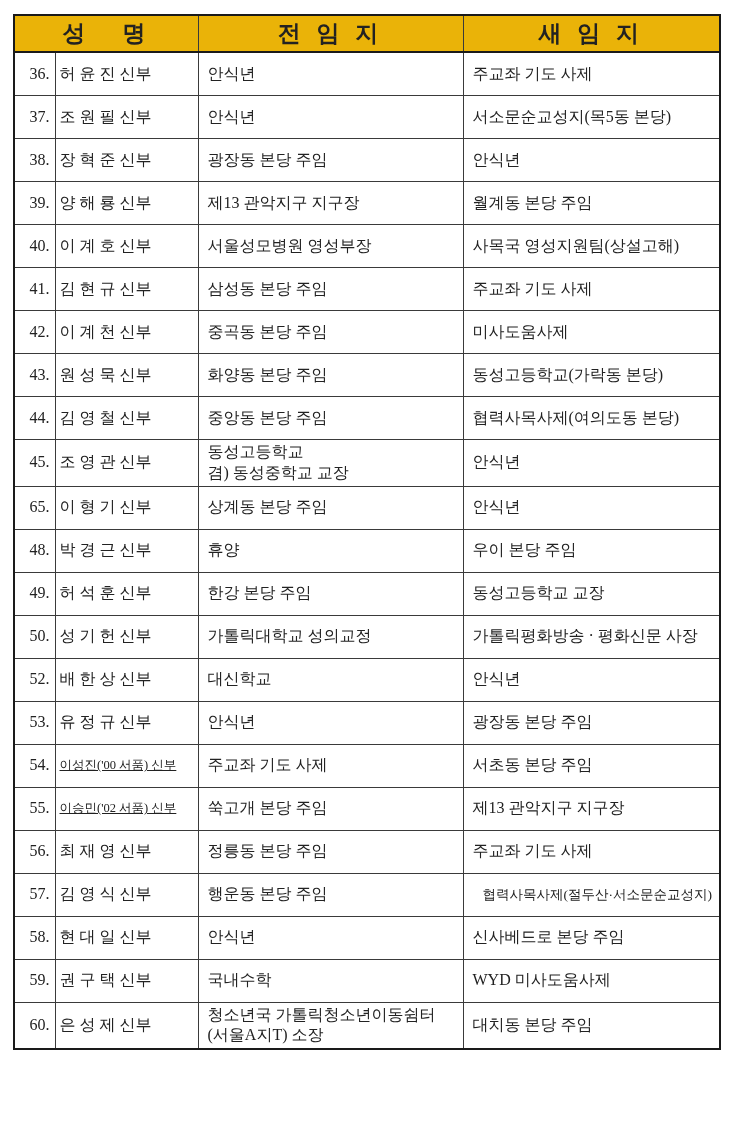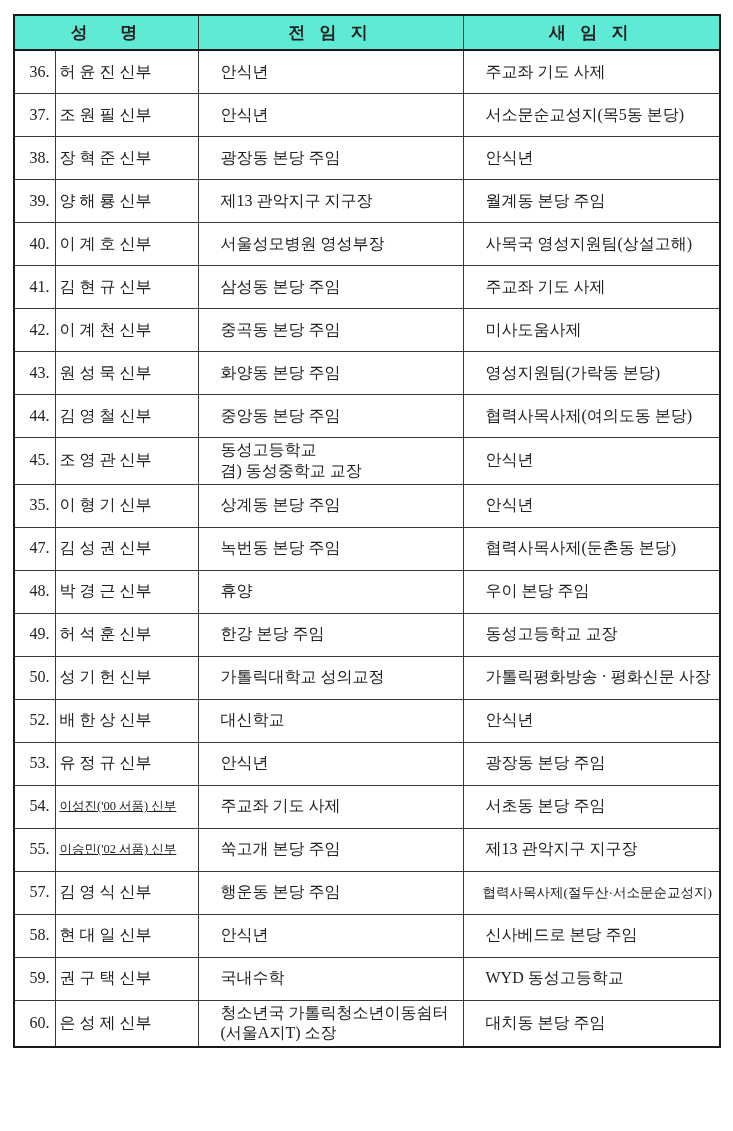--- a/index.html
+++ b/index.html
@@ -21,24 +21,24 @@
     table-layout: fixed;
     width: 706px;
     border: 2px solid #1a1a1a;
   }
   col.c-num  { width: 41px; }
   col.c-name { width: 143px; }
   col.c-prev { width: 265px; }
   col.c-new  { width: 257px; }
 
   th {
-    background: #5eead4;
+    background: #eab308;
     border: 1px solid #3a3a3a;
     border-bottom: 2px solid #1a1a1a;
-    font-size: 17px;
+    font-size: 23px;
     font-weight: bold;
     height: 29px;
     text-align: center;
     letter-spacing: 5px;
     white-space: pre;
     padding: 2px 0;
   }
   td {
     border: 1px solid #3a3a3a;
     font-size: 16px;
@@ -55,21 +55,21 @@
   }
   td.name {
   }
   td.name.small-name {
     padding-left: 4px;
     padding-right: 1px;
     font-size: 12.5px;
     text-decoration: underline;
   }
   td.prev, td.next {
-    padding-left: 22px;
+    padding-left: 9px;
   }
   td.next.small-next {
     font-size: 13.5px;
     padding-left: 19px;
   }
 </style>
 </head>
 <body>
 
 <div class="page">
@@ -127,46 +127,40 @@
         <tr>
           <td class="num">42.</td>
           <td class="name">이 계 천 신부</td>
           <td class="prev">중곡동 본당 주임</td>
           <td class="next">미사도움사제</td>
         </tr>
         <tr>
           <td class="num">43.</td>
           <td class="name">원 성 묵 신부</td>
           <td class="prev">화양동 본당 주임</td>
-          <td class="next">영성지원팀(가락동 본당)</td>
+          <td class="next">동성고등학교(가락동 본당)</td>
         </tr>
         <tr>
           <td class="num">44.</td>
           <td class="name">김 영 철 신부</td>
           <td class="prev">중앙동 본당 주임</td>
           <td class="next">협력사목사제(여의도동 본당)</td>
         </tr>
         <tr>
           <td class="num">45.</td>
           <td class="name">조 영 관 신부</td>
           <td class="prev">동성고등학교
 겸) 동성중학교 교장</td>
           <td class="next">안식년</td>
         </tr>
         <tr>
-          <td class="num">35.</td>
+          <td class="num">65.</td>
           <td class="name">이 형 기 신부</td>
           <td class="prev">상계동 본당 주임</td>
           <td class="next">안식년</td>
-        </tr>
-        <tr>
-          <td class="num">47.</td>
-          <td class="name">김 성 권 신부</td>
-          <td class="prev">녹번동 본당 주임</td>
-          <td class="next">협력사목사제(둔촌동 본당)</td>
         </tr>
         <tr>
           <td class="num">48.</td>
           <td class="name">박 경 근 신부</td>
           <td class="prev">휴양</td>
           <td class="next">우이 본당 주임</td>
         </tr>
         <tr>
           <td class="num">49.</td>
           <td class="name">허 석 훈 신부</td>
@@ -197,36 +191,42 @@
           <td class="prev">주교좌 기도 사제</td>
           <td class="next">서초동 본당 주임</td>
         </tr>
         <tr>
           <td class="num">55.</td>
           <td class="name small-name">이승민('02 서품) 신부</td>
           <td class="prev">쑥고개 본당 주임</td>
           <td class="next">제13 관악지구 지구장</td>
         </tr>
         <tr>
+          <td class="num">56.</td>
+          <td class="name">최 재 영 신부</td>
+          <td class="prev">정릉동 본당 주임</td>
+          <td class="next">주교좌 기도 사제</td>
+        </tr>
+        <tr>
           <td class="num">57.</td>
           <td class="name">김 영 식 신부</td>
           <td class="prev">행운동 본당 주임</td>
           <td class="next small-next">협력사목사제(절두산·서소문순교성지)</td>
         </tr>
         <tr>
           <td class="num">58.</td>
           <td class="name">현 대 일 신부</td>
           <td class="prev">안식년</td>
           <td class="next">신사베드로 본당 주임</td>
         </tr>
         <tr>
           <td class="num">59.</td>
           <td class="name">권 구 택 신부</td>
           <td class="prev">국내수학</td>
-          <td class="next">WYD 동성고등학교</td>
+          <td class="next">WYD 미사도움사제</td>
         </tr>
         <tr>
           <td class="num">60.</td>
           <td class="name">은 성 제 신부</td>
           <td class="prev">청소년국 가톨릭청소년이동쉼터
 (서울A지T) 소장</td>
           <td class="next">대치동 본당 주임</td>
         </tr>
       </tbody>
   </table>

